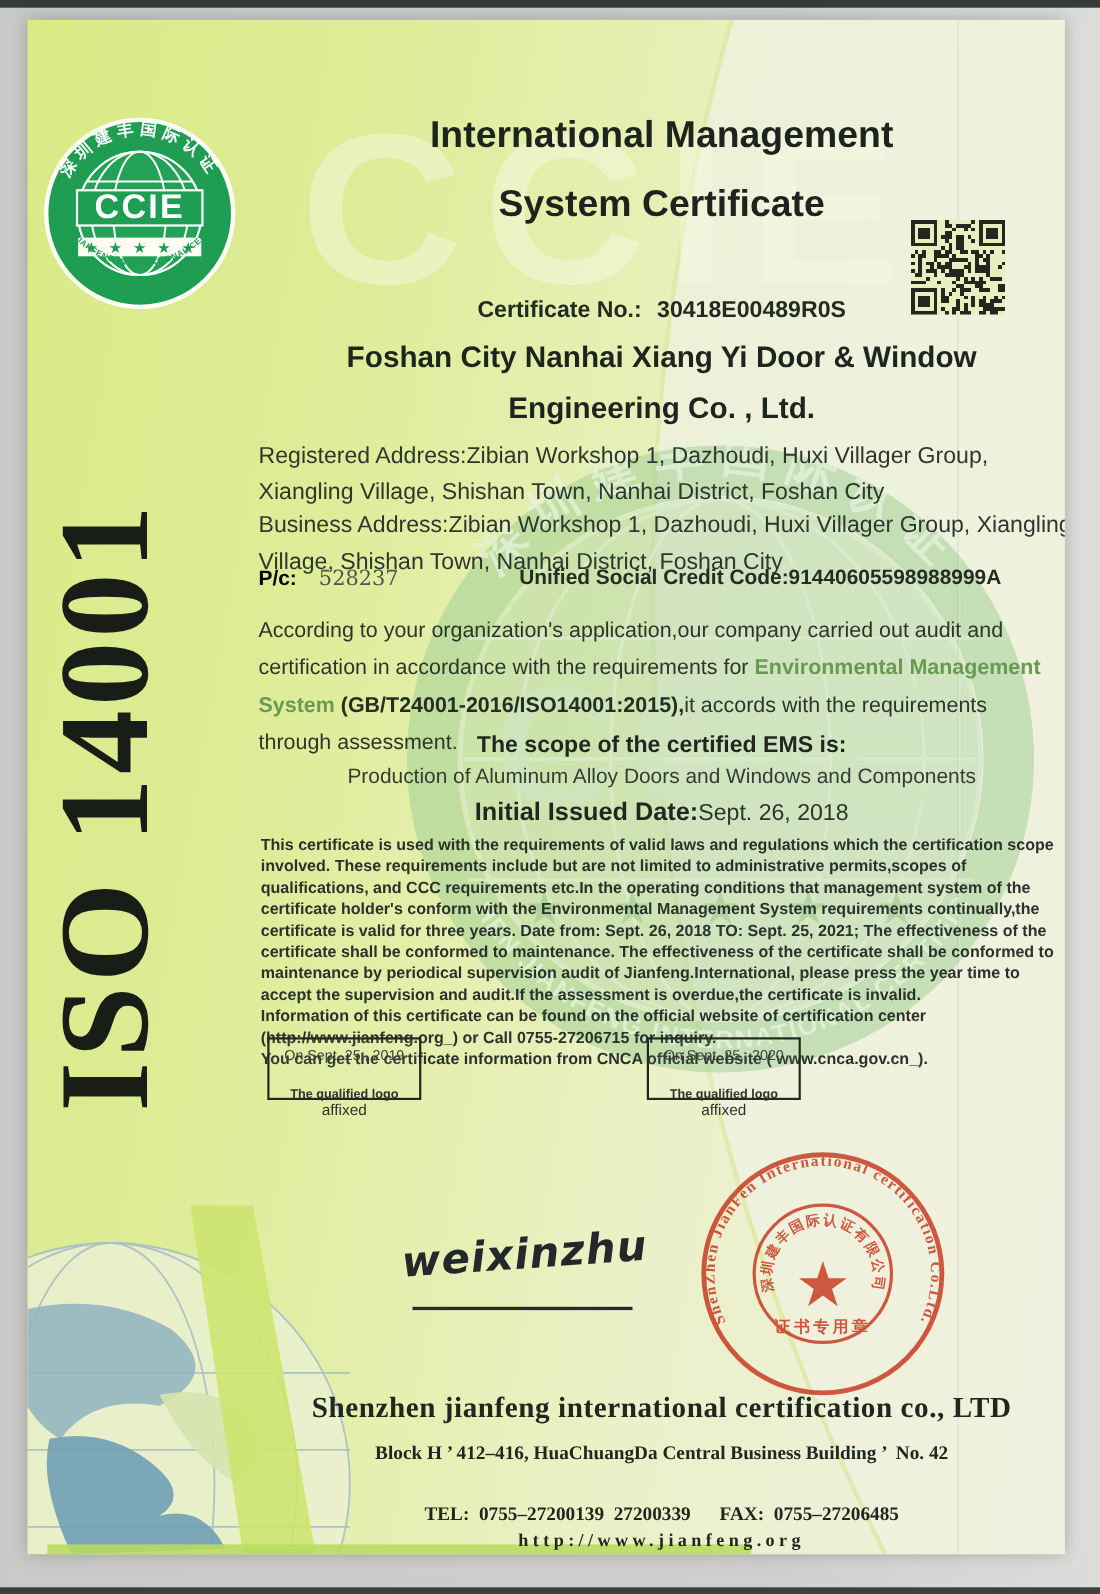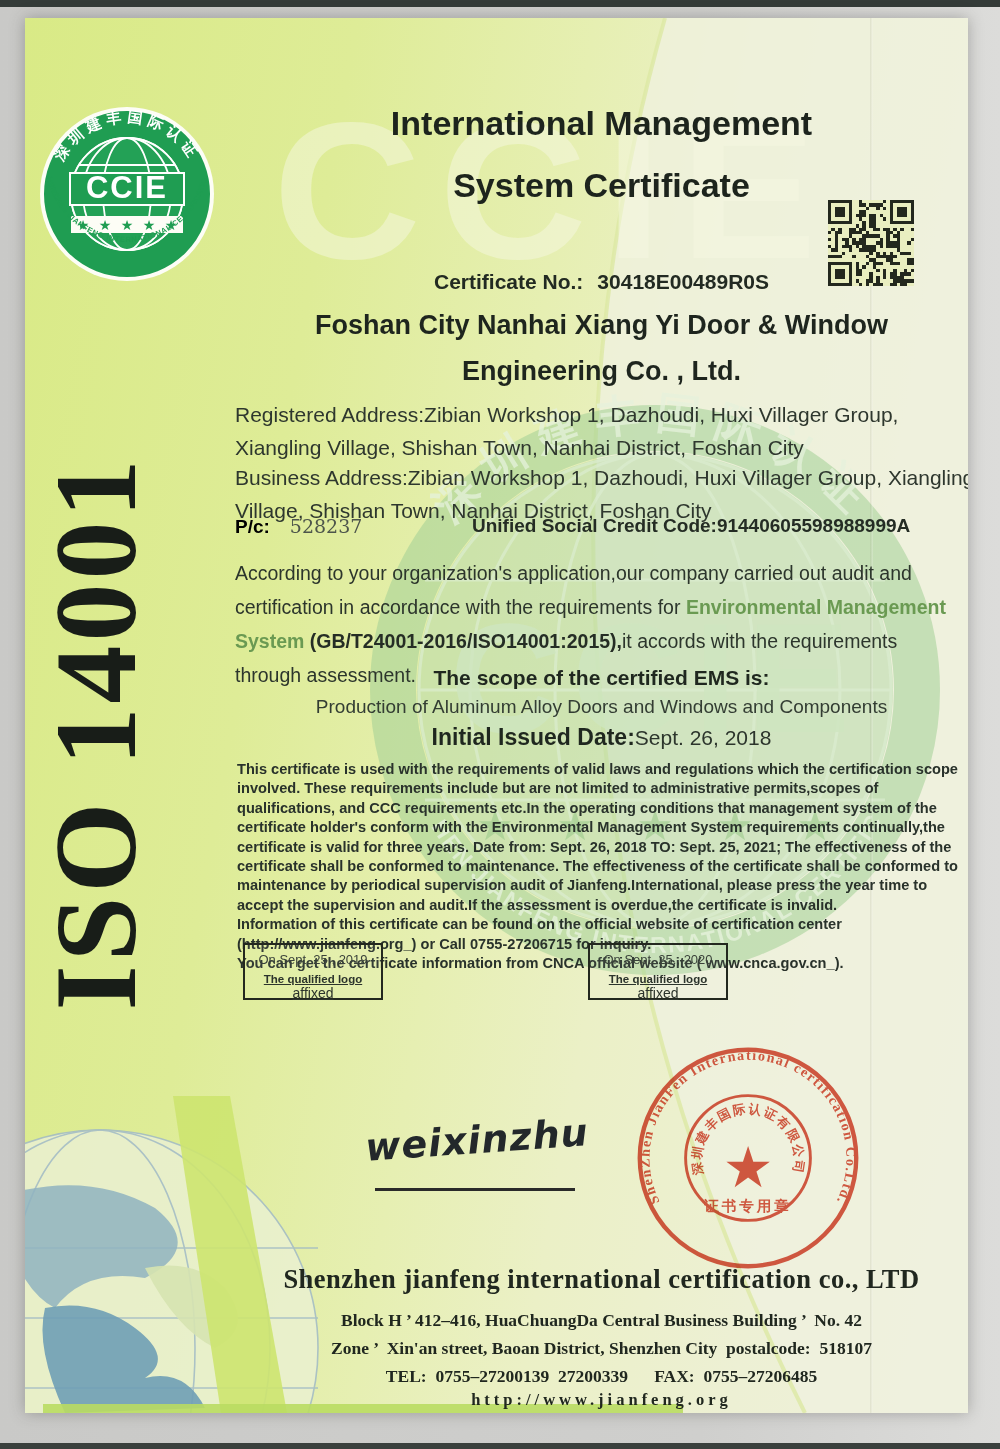--- a/index.html
+++ b/index.html
@@ -37,21 +37,21 @@
   .bodytext .std { font-weight:700; color:#252d25; }
   .scope-h { width:733px; text-align:center; font-size:21px; font-weight:700; color:#1f271f; }
   .scope-t { width:733px; text-align:center; font-size:19px; color:#333d33; }
   .iid { width:733px; text-align:center; }
   .iid .lbl { font-size:23px; font-weight:700; color:#1f271f; }
   .iid .val { font-size:21px; color:#2c352c; }
   .fine { width:737px; font-size:14.6px; line-height:19.4px; font-weight:600; color:#29322b; }
   .fine .b { font-weight:800; }
   .qbox { position:absolute; width:140px; height:57px; border:2px solid #23281f; text-align:center; padding-top:7px; background:rgba(255,255,255,.06); }
   .qbox .d { font-size:13px; color:#3a423a; }
-  .qbox .n { font-size:11.5px; font-weight:700; color:#2c342c; margin-top:6px;text-decoration:underline; }
+  .qbox .n { font-size:11.5px; font-weight:700; color:#2c342c; margin-top:22px; }
   .qbox .n .af { font-size:14px; font-weight:500; }
   .sig { font-family:"DejaVu Sans", sans-serif; font-style:italic; font-weight:700; font-size:38px;
          color:#23282b; transform:rotate(-4deg); letter-spacing:1px; }
   .sigline { width:200px; height:3px; background:#2a2a2a; }
   .gm { width:200px; text-align:center; font-size:26px; font-weight:700; letter-spacing:7px; color:#23281f; }
   .stamp-svg { position:absolute; left:606px; top:1023px; opacity:.88; mix-blend-mode:multiply; }
   .footer { font-family:Liberation Serif, serif; color:#20271f; width:733px; text-align:center; font-weight:700; }
   .f-co { font-size:26.5px; letter-spacing:.5px; }
   .f-line { font-size:17.5px; white-space:pre; }
   .f-url { font-size:16.5px; letter-spacing:4px; }
@@ -430,18 +430,17 @@
       </text>
       <text font-size="13" font-weight="700" fill="#d8452f" letter-spacing="2">
         <textPath href="#stampArcCn" startOffset="50%" text-anchor="middle">深圳建丰国际认证有限公司</textPath>
       </text>
       <text y="30" text-anchor="middle" font-size="58" fill="#d8452f">★</text>
       <text y="54" text-anchor="middle" font-size="15" font-weight="700" letter-spacing="3" fill="#d8452f">证书专用章</text>
     </svg>
 
     <div class="abs footer f-co" style="top:1246px; left:210px">Shenzhen jianfeng international certification co., LTD</div>
     <div class="abs footer f-line" style="top:1292px; left:210px">Block H ’ 412–416, HuaChuangDa Central Business Building ’  No. 42</div>
-    <div class="abs footer f-line" style="top:1320px; left:210px">Zone ’  Xin'an street, Baoan District, Shenzhen City  postalcode:  518107</div>
     <div class="abs footer f-line" style="top:1348px; left:210px">TEL:  0755–27200139  27200339      FAX:  0755–27206485</div>
     <div class="abs footer f-url" style="top:1372px; left:210px">http://www.jianfeng.org</div>
 
   </div>
 </div>
 
 </body></html>

